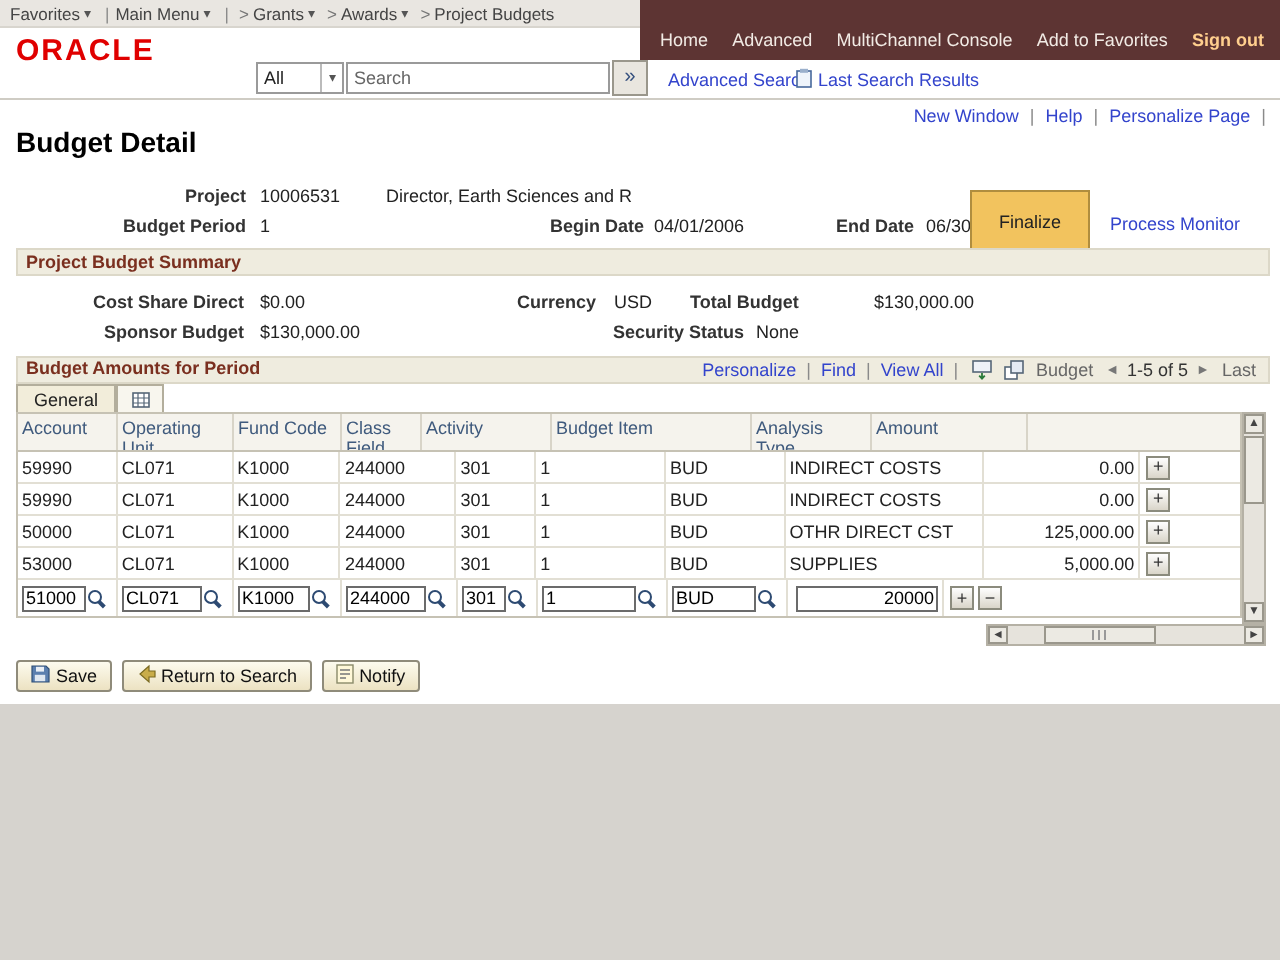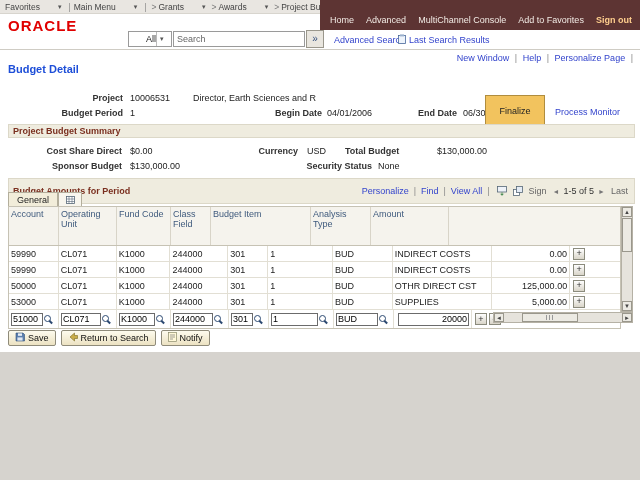--- a/index.html
+++ b/index.html
@@ -8,66 +8,66 @@
        font-family:"Liberation Sans",sans-serif;font-size:9px;color:#222}
   .ab{position:absolute}
   a{text-decoration:none;cursor:pointer}
   .lnk{color:var(--link_blue,#3344cc)}
   .sep{color:#8a8a8a;margin:0 3px}
 
   
   .content-white{left:0;top:0;width:640px;height:352px;background:#fff}
   .crumb-row{left:0;top:0;width:640px;height:14px;background:#e9e6e1;border-bottom:1px solid #d8d5ce;
              display:flex;align-items:center;padding-left:5px;font-size:8.5px;color:#444}
-  .crumb-item{display:inline-flex;align-items:center;gap:18px;margin-right:4px;cursor:pointer}
+  .crumb-item{display:inline-flex;align-items:center;gap:2px;margin-right:4px;cursor:pointer}
   .caret{font-size:7px;color:#555}
   .crumb-gt{color:#777;margin:0 2px}
   .brand-band{left:0;top:14px;width:640px;height:36px;background:#fff;border-bottom:1px solid #cfccc4}
   .util-bar{left:320px;top:0;width:320px;height:30px;background:var(--maroon,#5d3433);
             display:flex;align-items:flex-end;justify-content:space-between;padding:0 8px 5px 10px}
   .util-bar a{color:#f2ebe5;font-size:9px}
   .util-bar a.signout{color:#ffcf8e;font-weight:bold}
   .logo{left:8px;top:17px;font-size:15px;font-weight:bold;letter-spacing:1px;color:var(--oracle_red,#e00000)}
   .scope{left:128px;top:31px;width:44px;height:16px;border:1px solid #9a9a9a;background:#fff;
-         display:flex;align-items:center;padding:0 17px;cursor:pointer}
+         display:flex;align-items:center;padding:0 3px;cursor:pointer}
   .scope .caret{margin-left:auto;border-left:1px solid #bbb;padding-left:3px;height:100%;display:flex;align-items:center}
   .search-input{left:173px;top:31px;width:132px;height:16px;border:1px solid #9a9a9a;font-size:9px;
                 font-family:"Liberation Sans",sans-serif;padding:0 3px;color:#666}
   .go-btn{left:306px;top:30px;width:18px;height:18px;border:1px solid #9a978c;background:#e9e6df;
           font-size:10px;color:#35507e;line-height:15px;text-align:center;cursor:pointer}
   .adv-link{left:334px;top:35px}
   .lsr-icon{left:398px;top:34px}
   .lsr-link{left:409px;top:35px}
   .pagebar{left:300px;top:53px;width:336px;text-align:right}
 
-  .title{left:8px;top:63px;font-size:11px;font-weight:bold;color:#1d4ed8}
+  .title{left:8px;top:63px;font-size:14px;font-weight:bold;color:#000000}
 
   .lbl{font-weight:bold;color:#333}
   .r{text-align:right}
   .finalize{left:485px;top:95px;width:60px;height:32px;background:var(--finalize_bg,#f2c35e);
             border:1px solid #b08d3e;font-size:9px;display:flex;align-items:center;justify-content:center;cursor:pointer}
 
   .secbar{left:8px;top:124px;width:627px;height:14px;background:var(--bar_bg,#efecdf);border:1px solid #dcd8c8;
           display:flex;align-items:center;padding:0 4px;font-weight:bold;color:var(--bar_text,#7a2f1f)}
   .gridbar{left:8px;top:178px;width:627px;height:14px;background:var(--bar_bg,#efecdf);border:1px solid #dcd8c8;
-           display:flex;align-items:center;padding:12px 4px;font-weight:bold;color:var(--bar_text,#7a2f1f)}
+           display:flex;padding:0 4px;font-weight:bold;color:var(--bar_text,#7a2f1f)}
   .gb-right{margin-left:auto;display:flex;align-items:center;font-weight:normal;gap:2px}
   .pager{color:#666;margin:0 2px}
   .pager-arrow{font-size:7px;color:#777;margin:0 2px}
   .range{color:#333}
   .icon-btn{display:inline-flex;align-items:center;margin:0 2px;cursor:pointer}
 
   .tabs{left:8px;top:192px;display:flex;align-items:flex-end;height:14px}
   .tab{height:14px;border:1px solid #b3ae9c;border-bottom:none;display:flex;align-items:center;
        padding:0 8px;background:#f2edda;cursor:pointer}
   .tab.icon-tab{width:24px;justify-content:center;background:#f8f6ee;padding:0}
 
   
   .grid{left:8px;top:206px;width:613px;background:#fff}
-  .ghead{display:flex;height:40px;background:#f5f3ed;border:1px solid #c6c2b4;color:#3f5a7d}
+  .ghead{display:flex;height:20px;background:#f5f3ed;border:1px solid #c6c2b4;color:#3f5a7d}
   .hc{padding:2px 2px 0;border-right:1px solid #d8d4c8;line-height:10px;overflow:hidden}
   .hc:last-child{border-right:none}
   .gbody{border:1px solid #c6c2b4;border-top:none}
   .grow{display:flex;height:16px;background:#fff;border-bottom:1px solid #e2dfd4;align-items:center}
   .grow:last-child{border-bottom:none}
   .gc{height:100%;border-right:1px solid #e2dfd4;padding:0 2px;display:flex;align-items:center;
       overflow:hidden;white-space:nowrap}
   .gc:last-child{border-right:none}
   .c0{width:50px}.c1{width:58px}.c2{width:54px}.c3{width:58px}.c4{width:40px}
   .c5{width:65px}.c6{width:60px}.c7{width:100px}.c8{width:78px}.c9{width:50px}
@@ -213,21 +213,21 @@
           <rect x="0.5" y="0.5" width="9" height="5.5" fill="#eef2f8" stroke="#567" stroke-width="0.8"></rect>
           <path d="M5 6.5v2.5M3.6 7.8 5 9.3l1.4-1.5" stroke="#2a7a3a" stroke-width="0.9" fill="none"></path>
         </svg>
     </span>
     <span class="icon-btn">
       <svg width="10" height="10" viewBox="0 0 10 10">
           <rect x="0.5" y="3.5" width="6" height="6" fill="#fff" stroke="#567" stroke-width="0.8"></rect>
           <rect x="3.5" y="0.5" width="6" height="6" fill="#e4ebf4" stroke="#567" stroke-width="0.8"></rect>
         </svg>
     </span>
-    <span class="pager">Sign</span>
+    <span class="pager">Budget</span>
     <span class="pager-arrow">◄</span>
     <span class="range">1-5 of 5</span>
     <span class="pager-arrow">►</span>
     <span class="pager">Last</span>
   </span>
 </div>
 
 <div class="ab tabs">
   <div class="tab">
     <span>General</span>
@@ -239,20 +239,21 @@
       </svg>
   </div>
 </div>
 
 <div class="ab grid">
   <div class="ghead">
     <div class="hc c0">Account</div>
     <div class="hc c1">Operating Unit</div>
     <div class="hc c2">Fund Code</div>
     <div class="hc c4">Class Field</div>
+    <div class="hc c5">Activity</div>
     <div class="hc c7">Budget Item</div>
     <div class="hc c6">Analysis Type</div>
     <div class="hc c8">Amount</div>
     <div class="hc c9"></div>
   </div>
   <div class="gbody" id="grid-body">
 
     <div class="grow">
     <div class="gc c0">59990</div>
     <div class="gc c1">CL071</div>

